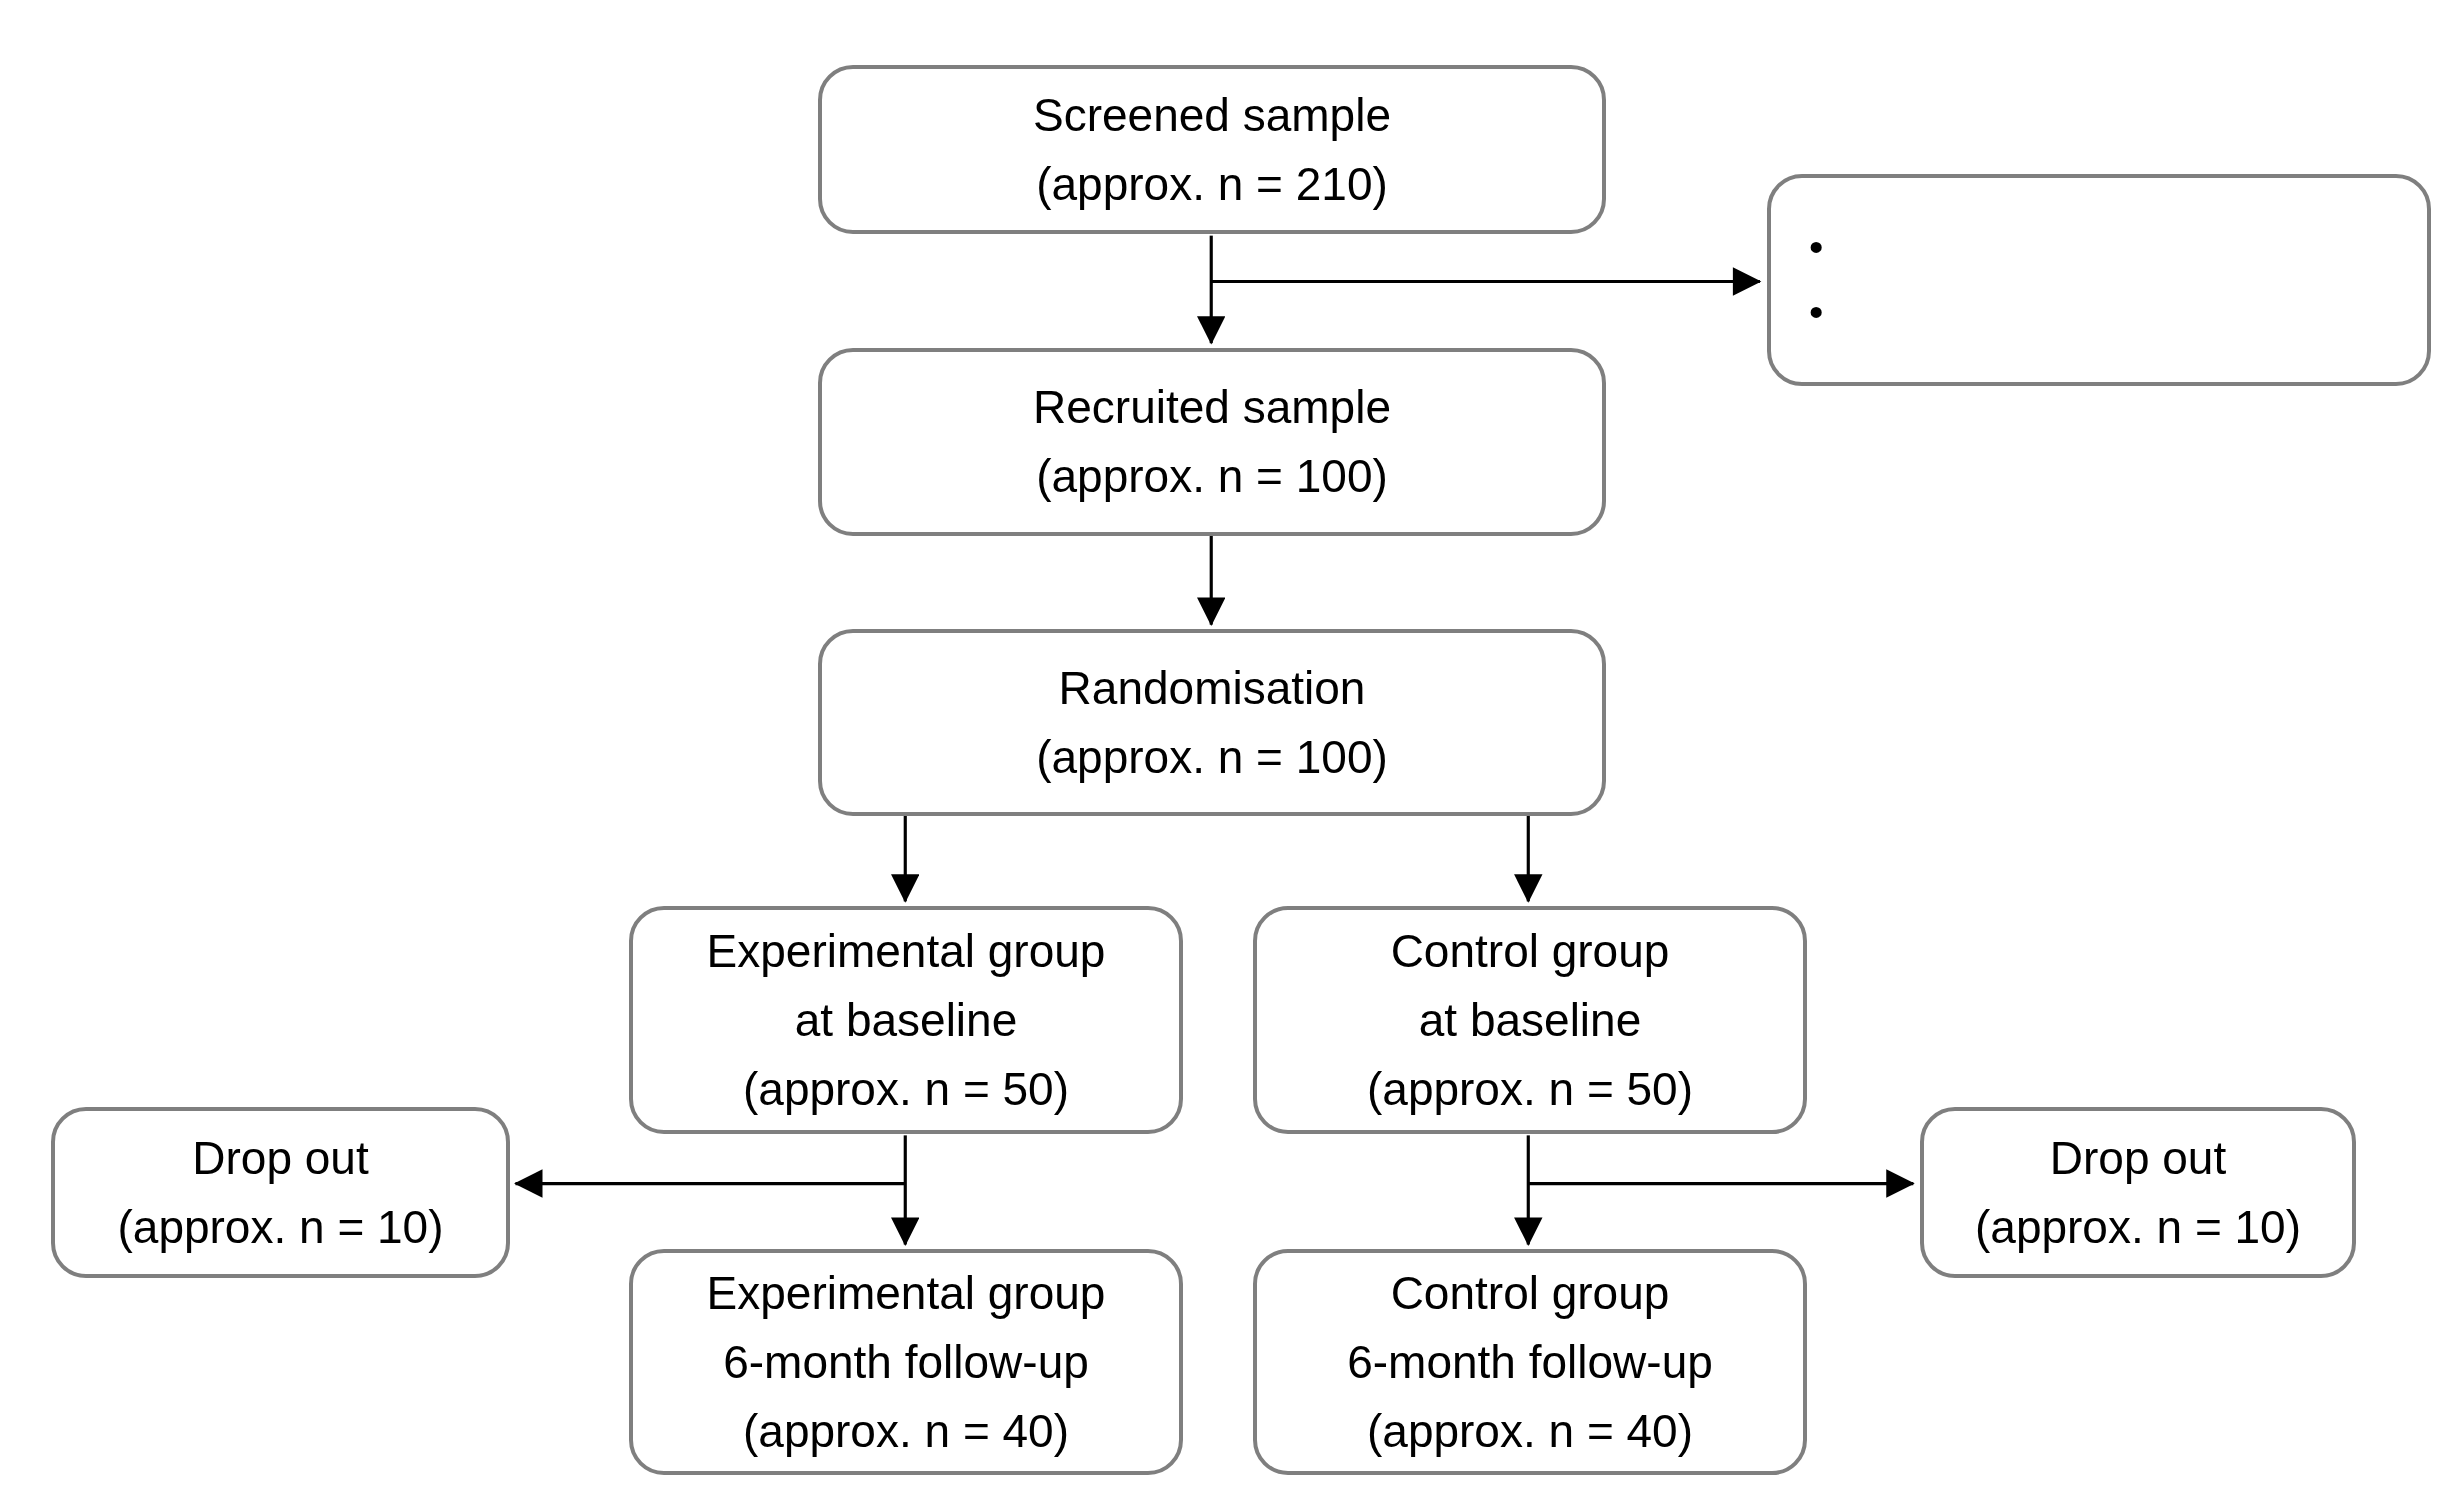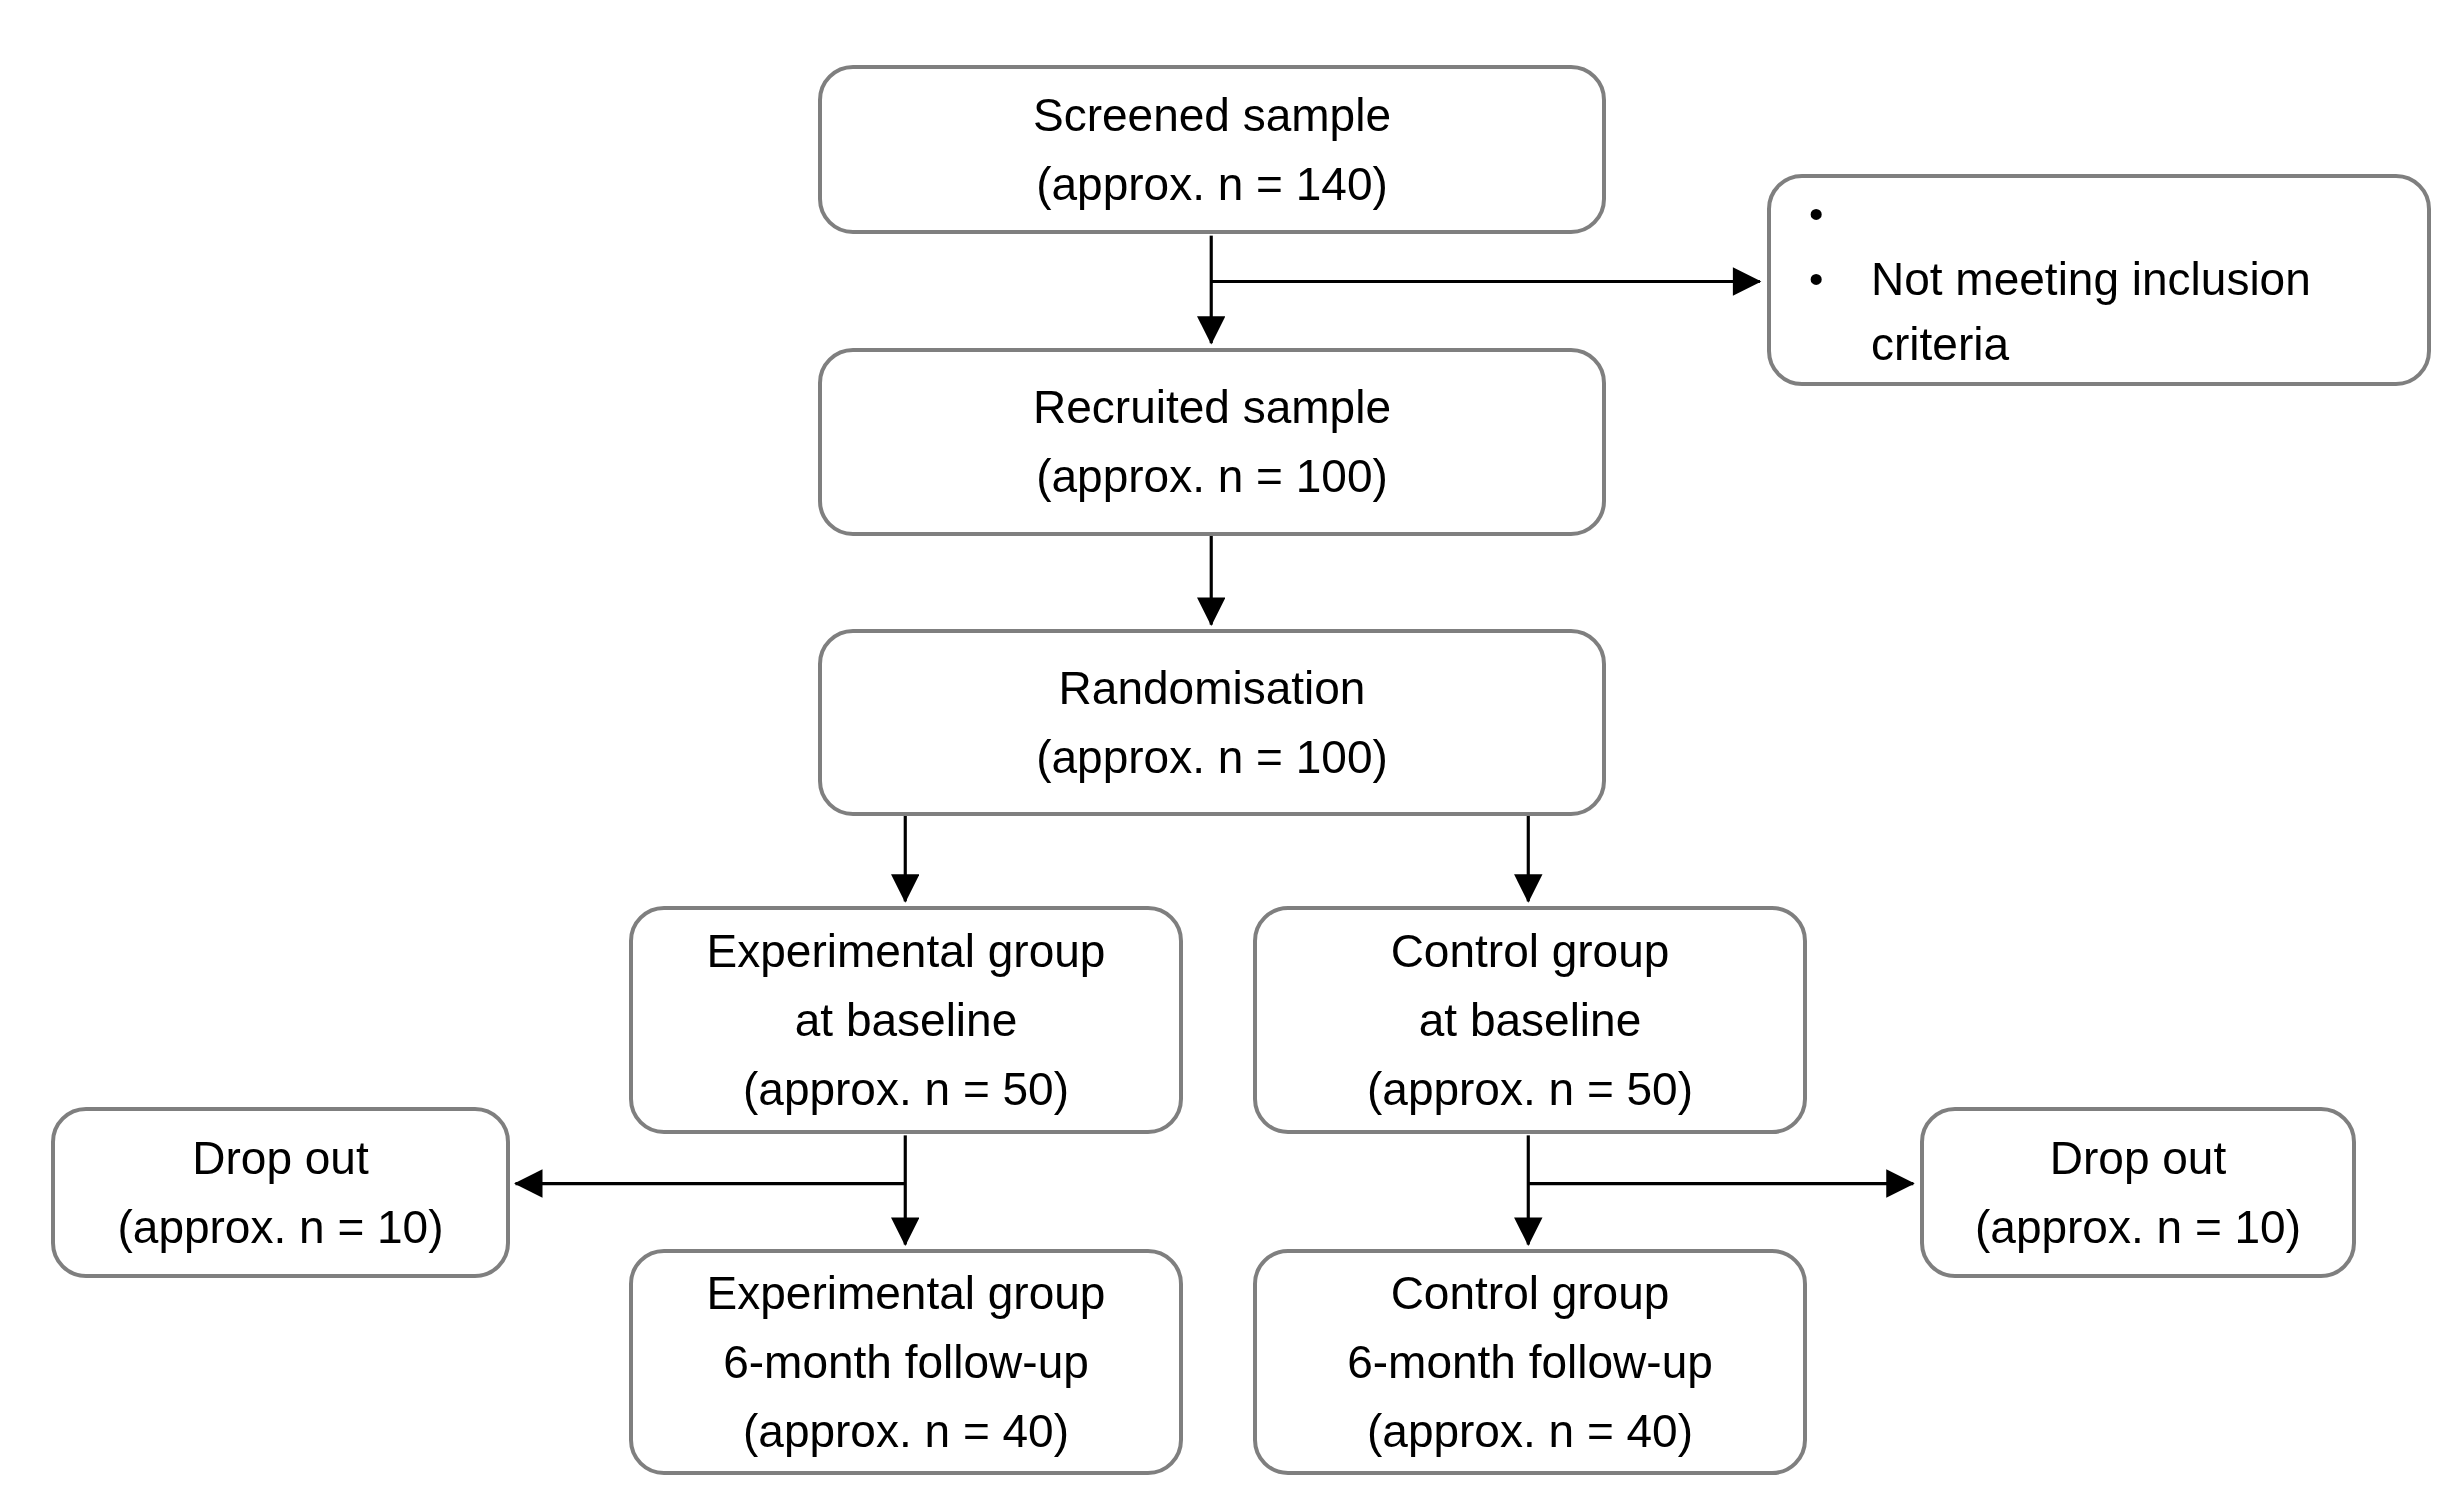--- a/index.html
+++ b/index.html
@@ -68,31 +68,30 @@
       <line x1="1933" y1="1004" x2="1933" y2="1140" marker-end="url(#arrow)"></line>
       <line x1="1145" y1="1436" x2="1145" y2="1574" marker-end="url(#arrow)"></line>
       <line x1="1145" y1="1497" x2="652" y2="1497" marker-end="url(#arrow)"></line>
       <line x1="1933" y1="1436" x2="1933" y2="1574" marker-end="url(#arrow)"></line>
       <line x1="1933" y1="1497" x2="2420" y2="1497" marker-end="url(#arrow)"></line>
     </g>
   </svg>
 
   <div class="node" style="left:818px;top:65px;width:788px;height:169px">
     <span class="line">Screened sample</span>
-    <span class="line">(approx. n = 140)</span>
+    <span class="line">(approx. n = 210)</span>
   </div>
 
   <div class="node node--list" style="left:1767px;top:174px;width:664px;height:212px">
     <ul>
       <li>
         <span class="bullet">•</span>
       </li>
       <li>
         <span class="bullet">•</span>
-        <span class="li-text">Not meeting inclusion criteria</span>
       </li>
     </ul>
   </div>
 
   <div class="node" style="left:818px;top:348px;width:788px;height:188px">
     <span class="line">Recruited sample</span>
     <span class="line">(approx. n = 100)</span>
   </div>
 
   <div class="node" style="left:818px;top:629px;width:788px;height:187px">

